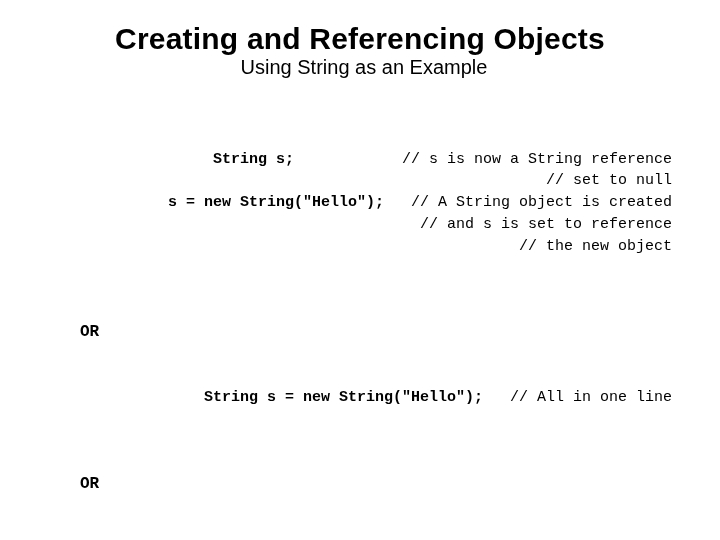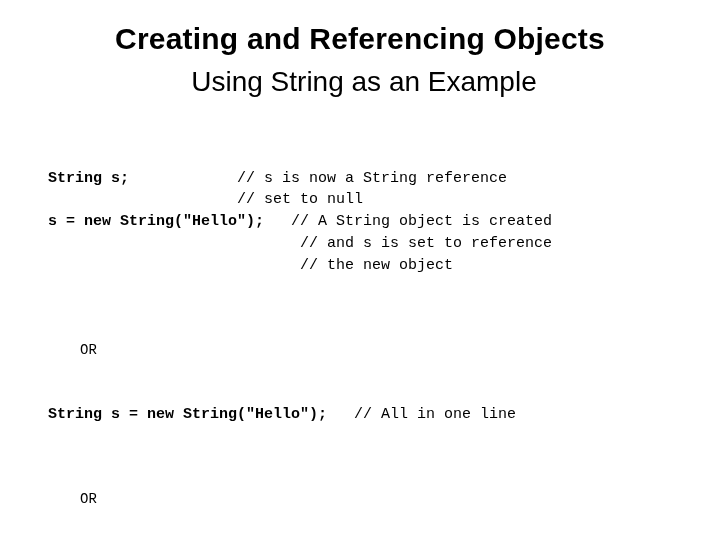--- a/index.html
+++ b/index.html
@@ -20,38 +20,38 @@
   }
   .title {
     text-align: center;
     font-size: 30px;
     margin-top: 22px;
     font-weight: bold;
     letter-spacing: 0.2px;
   }
   .subtitle {
     text-align: center;
-    font-size: 28px;
-    margin-top: 10px;
+    font-size: 20px;
+    margin-top: 0;
     font-weight: normal;
     padding-left: 8px;
   }
   .code-area {
     margin: 26px 48px 0 48px;
     font-family: "Courier New", Courier, monospace;
     font-size: 15px;
     line-height: 1.45;
     white-space: pre;
   }
-  .block { margin-bottom: 20px; }
+  .block { margin-bottom: 20px; text-align: right; }
   .or-block { margin-left: 32px; }
   .or-label {
     font-family: "Courier New", Courier, monospace;
-    font-weight: normal;
-    font-size: 14px;
+    font-weight: bold;
+    font-size: 16px;
     margin-bottom: 0px;
   }
   .bold { font-weight: bold; }
 </style>
 </head>
 <body>
 
 <div class="slide">
 
   <div class="title">Creating and Referencing Objects</div>

